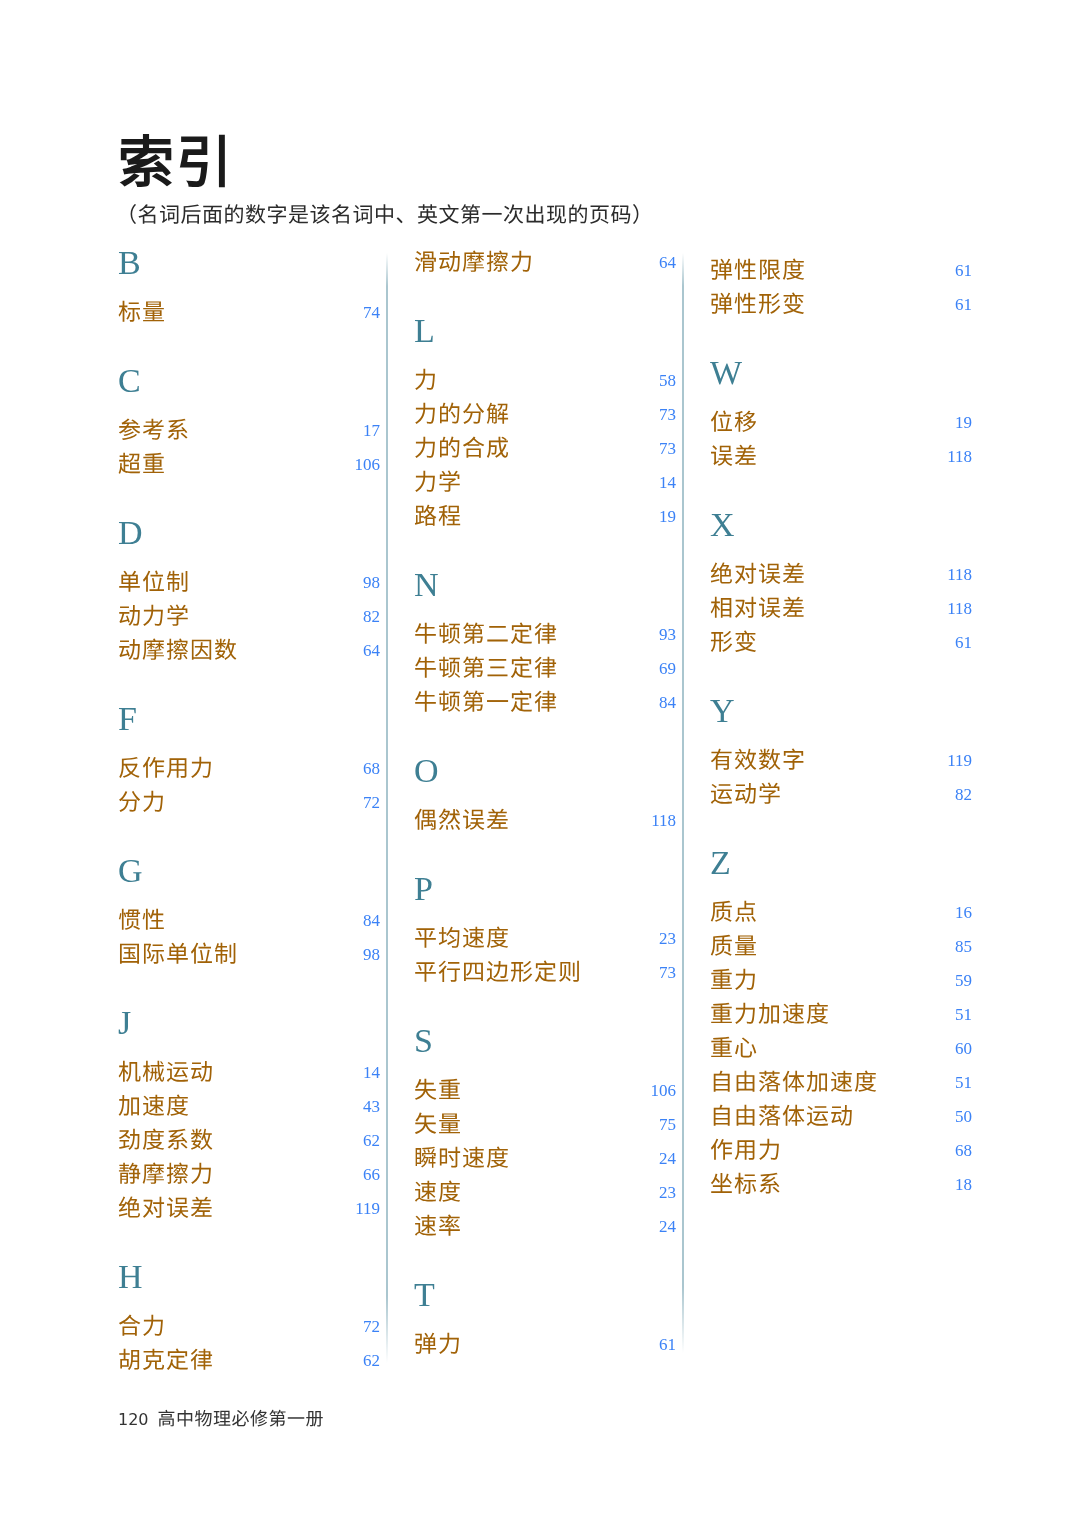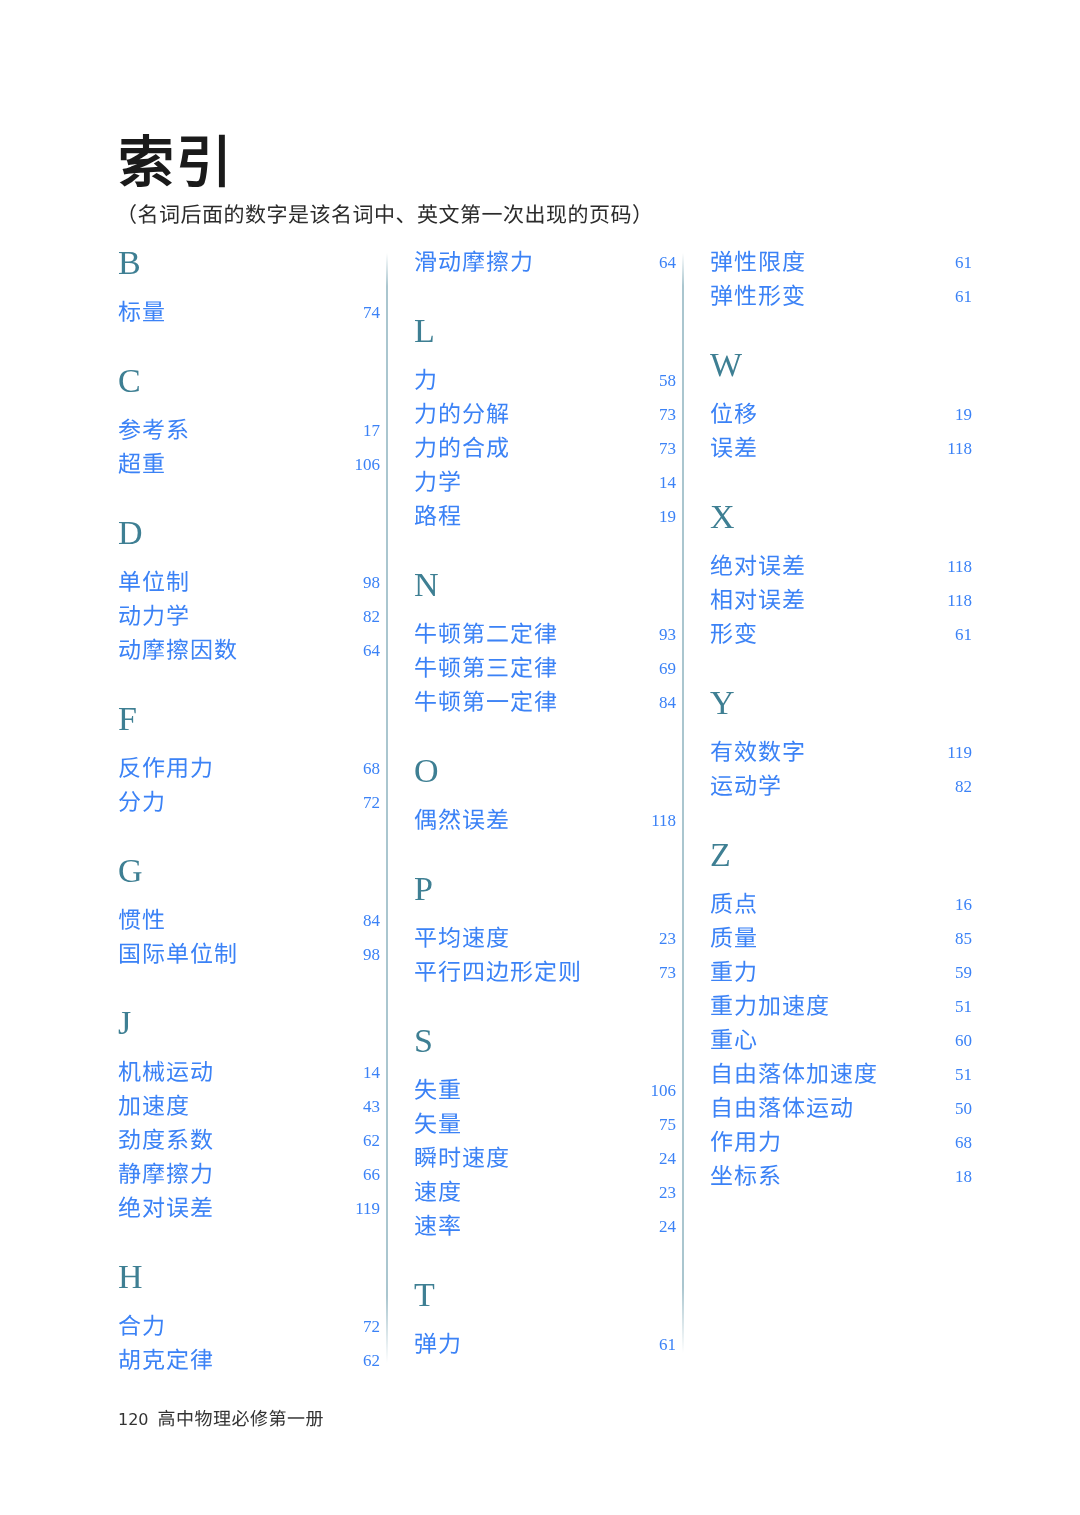--- a/index.html
+++ b/index.html
@@ -58,21 +58,21 @@
     height: 1120px;
   }
   .column {
     position: absolute;
     top: 0;
     width: 262px;
     height: 1120px;
   }
   .col-1 { left: 118px; }
   .col-2 { left: 414px; }
-  .col-3 { left: 710px; }
+  .col-3 { left: 710px; margin-top: 8px; }
 
   
   .col-rule {
     position: absolute;
     top: 7px;
     width: 2px;
     background: linear-gradient(to bottom,
                 rgba(197,216,222,0) 0%,
                 rgba(170,198,207,1) 3%,
                 rgba(170,198,207,1) 94%,
@@ -99,21 +99,21 @@
   
   .entry {
     position: relative;
     display: block;
     height: 34px;
     line-height: 34px;
     white-space: nowrap;
   }
   .entry-term {
     font-size: 23px;
-    color: #3b82f6;
+    color: #a16207;
     letter-spacing: 1px;
     font-family: "Liberation Serif", "DejaVu Serif", serif;
   }
   .entry-page {
     position: absolute;
     right: 0;
     top: 0;
     font-size: 17px;
     color: #3b82f6;
     font-family: "Liberation Serif", "DejaVu Serif", serif;

